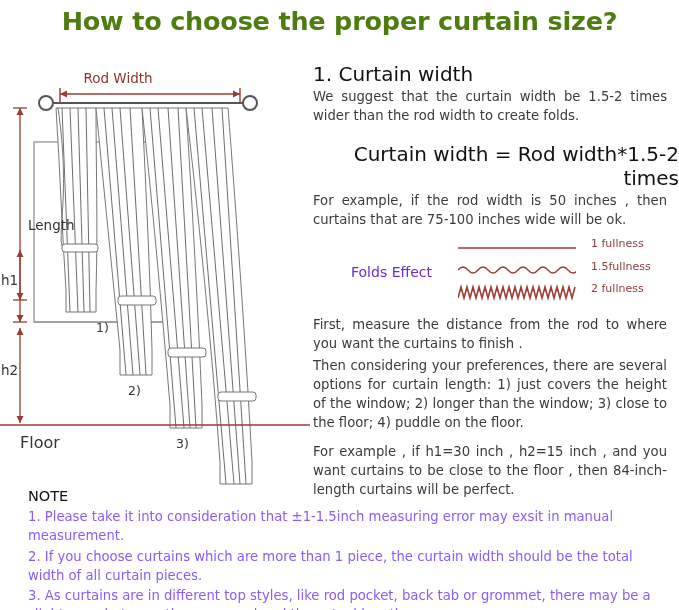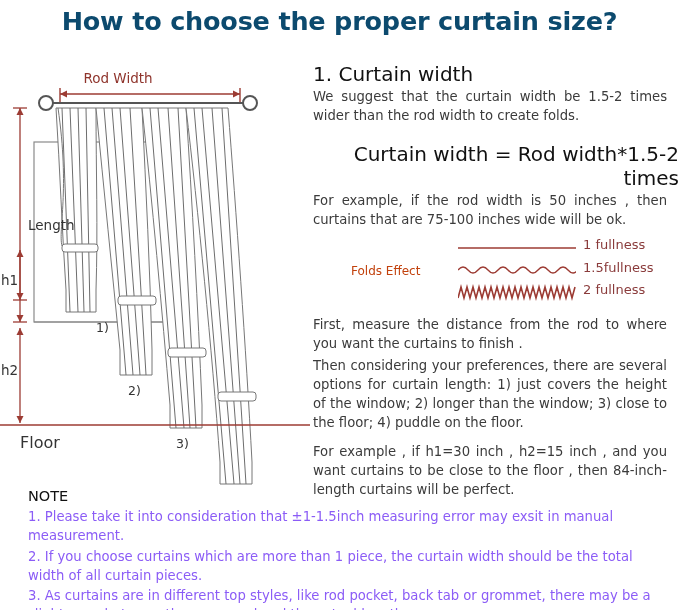--- a/index.html
+++ b/index.html
@@ -21,21 +21,21 @@
     height: 610px;
   }
   .title {
     position: absolute;
     top: 6px;
     left: 0;
     width: 679px;
     text-align: center;
     font-size: 25.5px;
     font-weight: bold;
-    color: #0c4a6e;
+    color: #4d7c0f;
     letter-spacing: -0.2px;
   }
 
   
   #diagram {
     position: absolute;
     left: 0;
     top: 50px;
     width: 310px;
     height: 440px;
@@ -68,28 +68,28 @@
   #folds {
     position: relative;
     height: 78px;
     margin-top: 6px;
     margin-bottom: 2px;
   }
   #folds .label {
     position: absolute;
     left: 38px;
     top: 28px;
-    font-size: 12px;
-    color: #c2410c;
+    font-size: 14px;
+    color: #6d28d9;
   }
   #folds .wave-wrap { position: absolute; left: 145px; }
   #folds .legend {
     position: absolute;
-    left: 270px;
-    font-size: 13px;
+    left: 278px;
+    font-size: 11px;
     color: #8a3b3b;
   }
 
   
   #note {
     position: absolute;
     left: 28px;
     top: 488px;
     width: 640px;
   }

